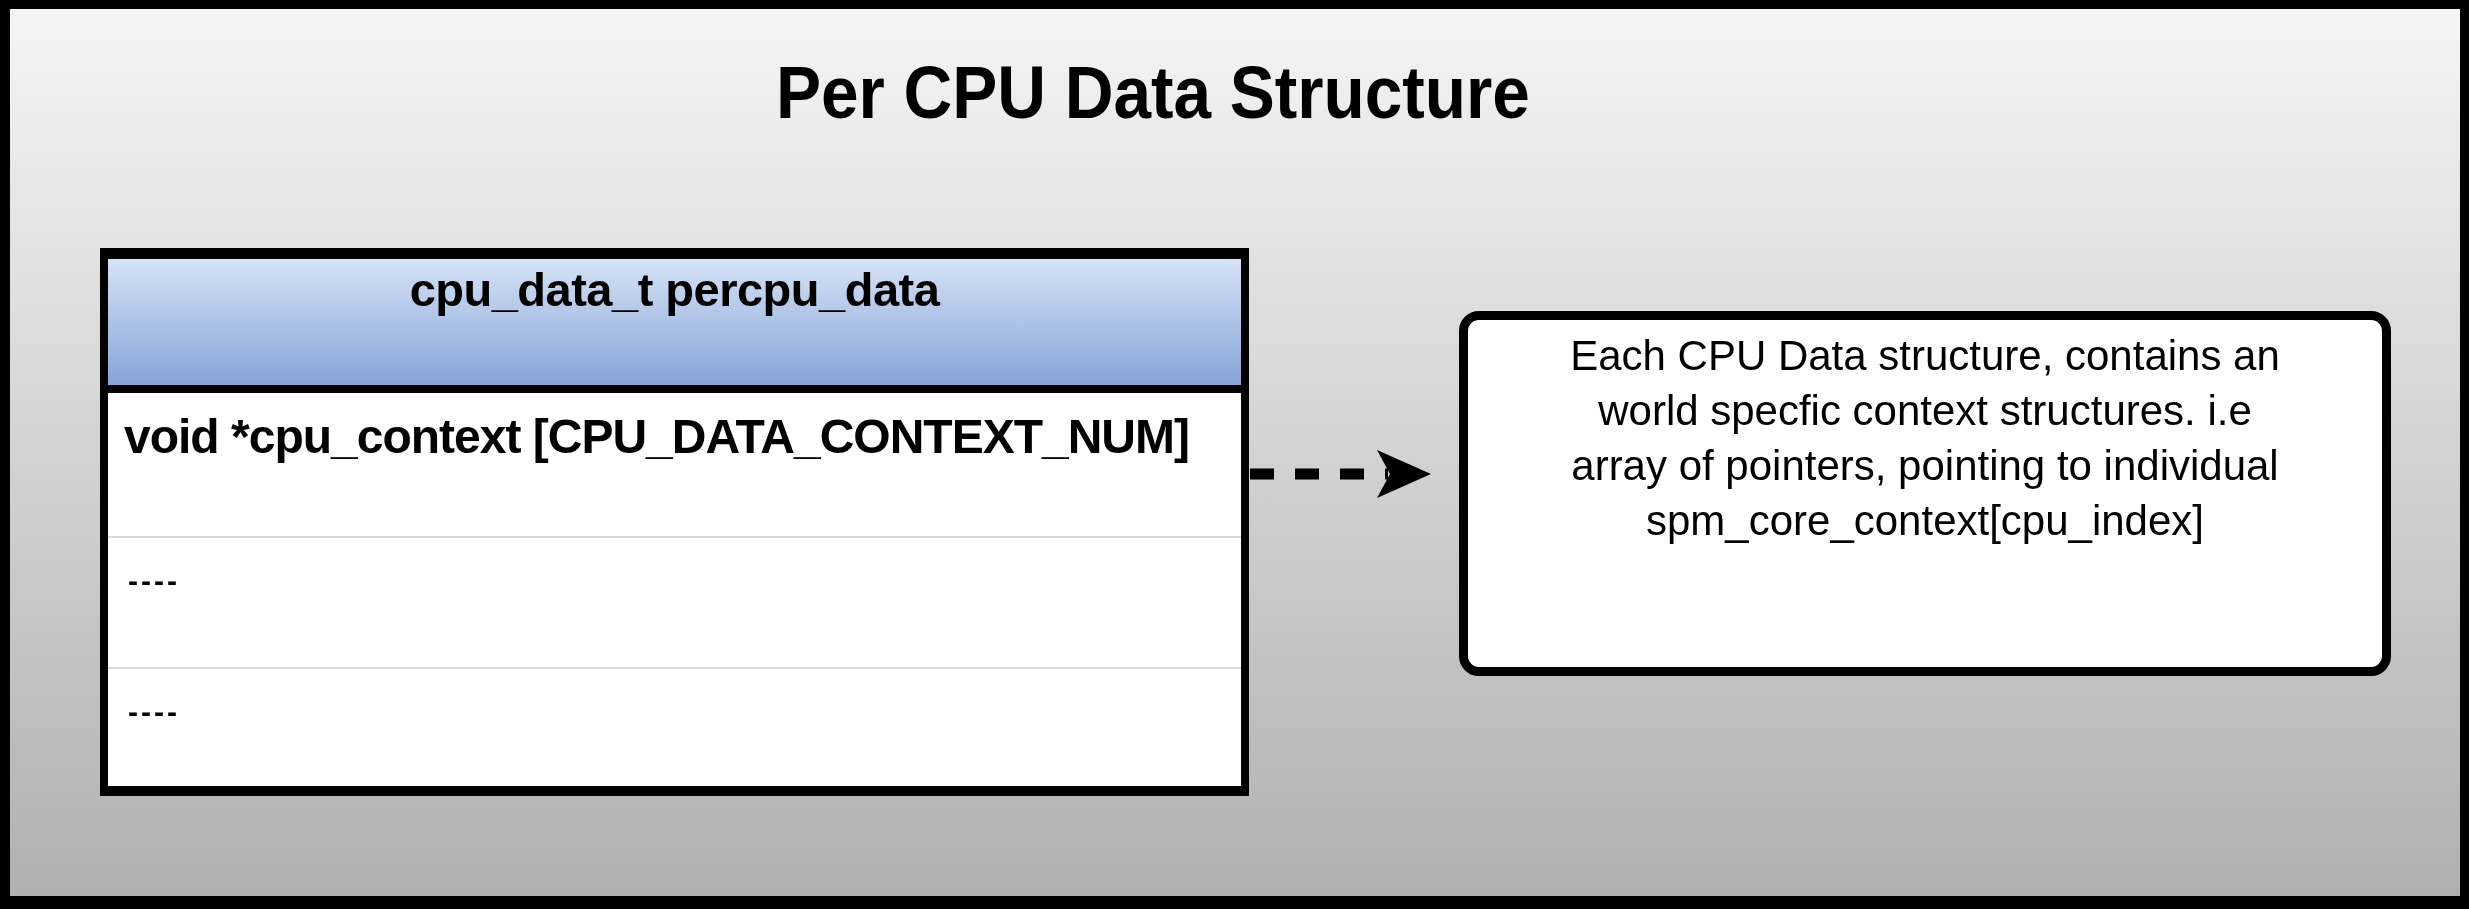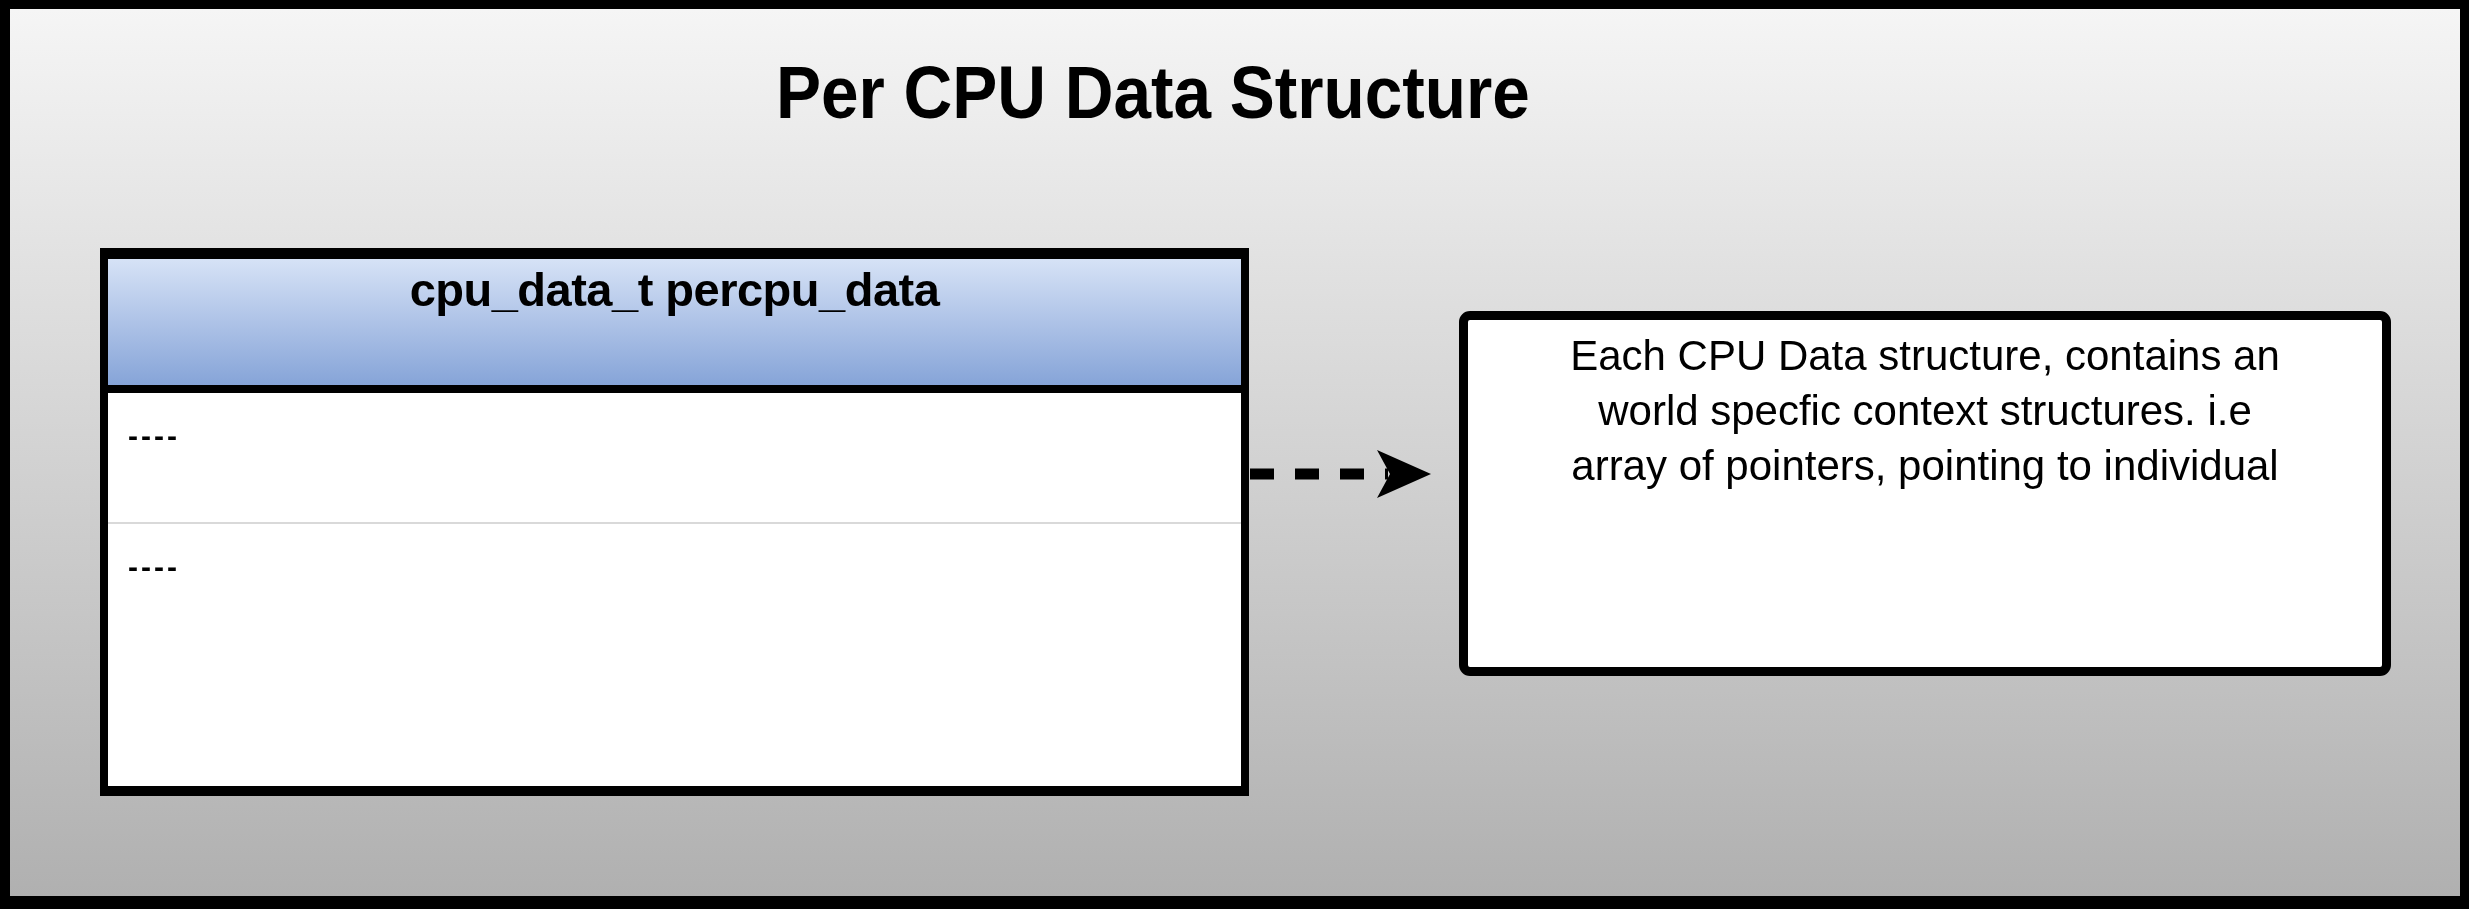--- a/index.html
+++ b/index.html
@@ -101,48 +101,50 @@
     height: 56px;
   }
   .callout {
     position: absolute;
     left: 1449px;
     top: 302px;
     width: 932px;
     height: 365px;
     background: var(--callout-bg);
     border: 9px solid var(--frame-border);
-    border-radius: 11px;
+    border-radius: 20px;
     text-align: center;
     font-size: 42px;
     line-height: 55px;
     padding: 8px 12px 0 12px;
   }
 </style>
 </head>
 <body>
 
 <div class="stage">
 
   <div class="title">
     <span class="t-inner">Per CPU Data Structure</span>
   </div>
 
   <div class="struct-table">
     <div class="struct-header">
       <div>cpu_data_t percpu_data</div>
     </div>
+    <div class="struct-row first">void *cpu_context [CPU_DATA_CONTEXT_NUM]</div>
     <div class="struct-row dashes">----</div>
     <div class="struct-row dashes last">----</div>
   </div>
 
   <svg class="arrow-connector" viewBox="0 0 185 56" xmlns="http://www.w3.org/2000/svg" aria-hidden="true">
     <line x1="0" y1="28" x2="138" y2="28" stroke="#000000" stroke-width="11" stroke-dasharray="24 21"></line>
     <polygon points="127,4 181,28 127,52 140,28" fill="#000000"></polygon>
   </svg>
 
   <div class="callout">
     <div>Each CPU Data structure, contains an</div>
     <div>world specfic context structures. i.e</div>
     <div>array of pointers, pointing to individual</div>
+    <div>spm_core_context[cpu_index]</div>
   </div>
 
 </div>
 
 </body></html>

